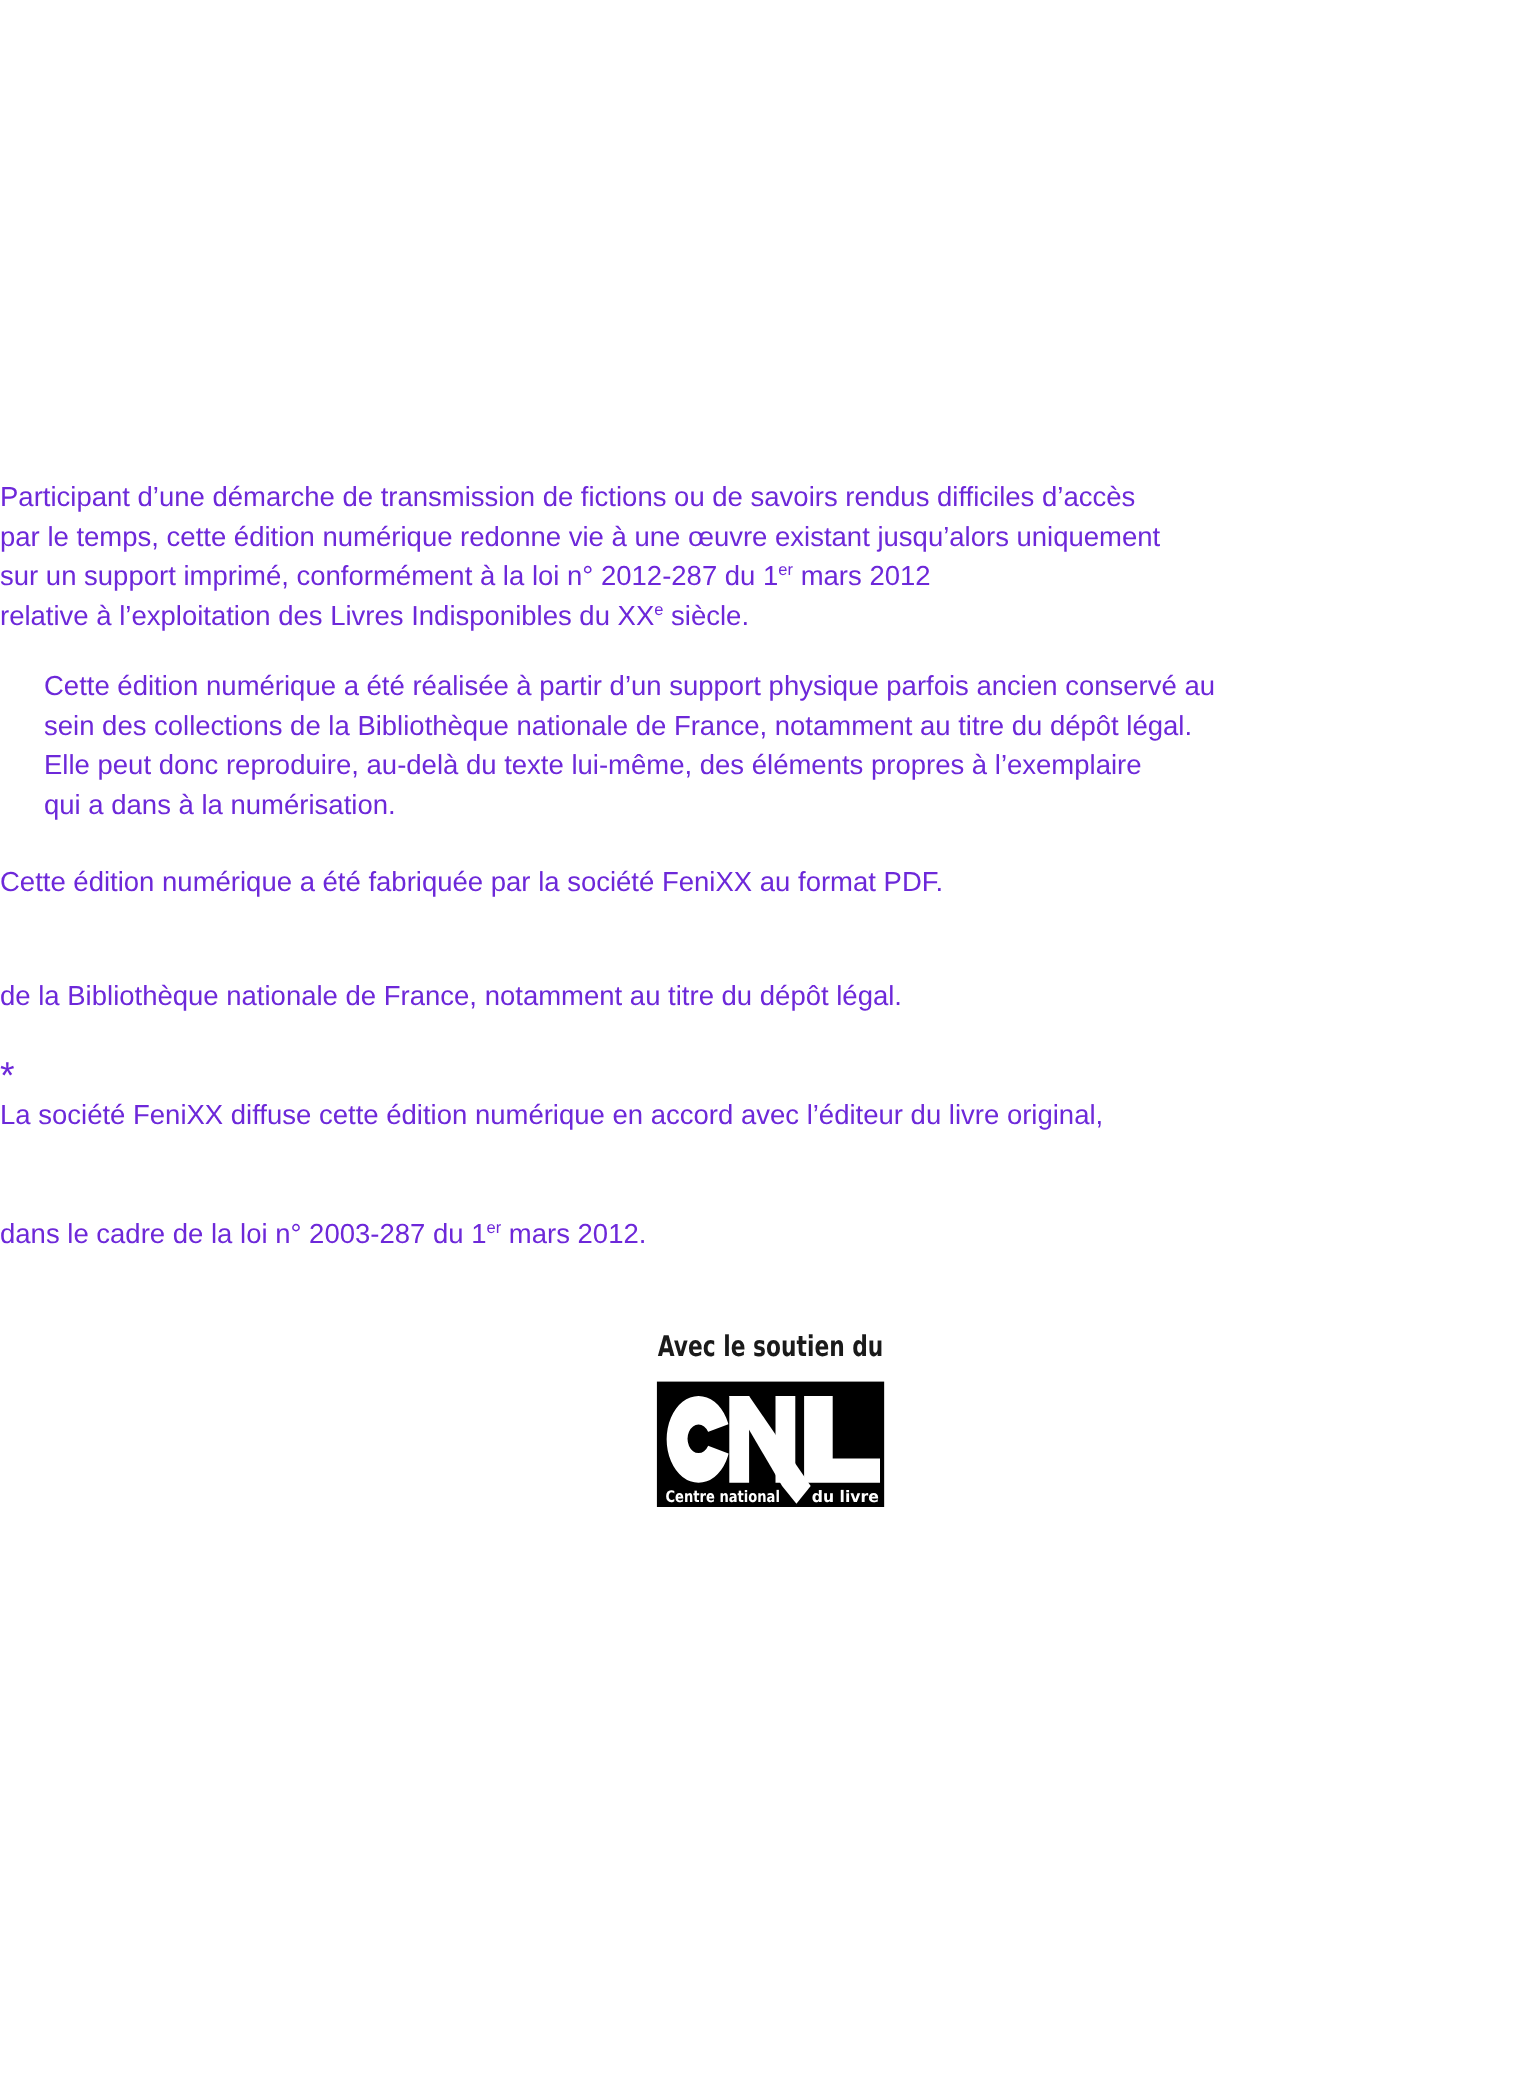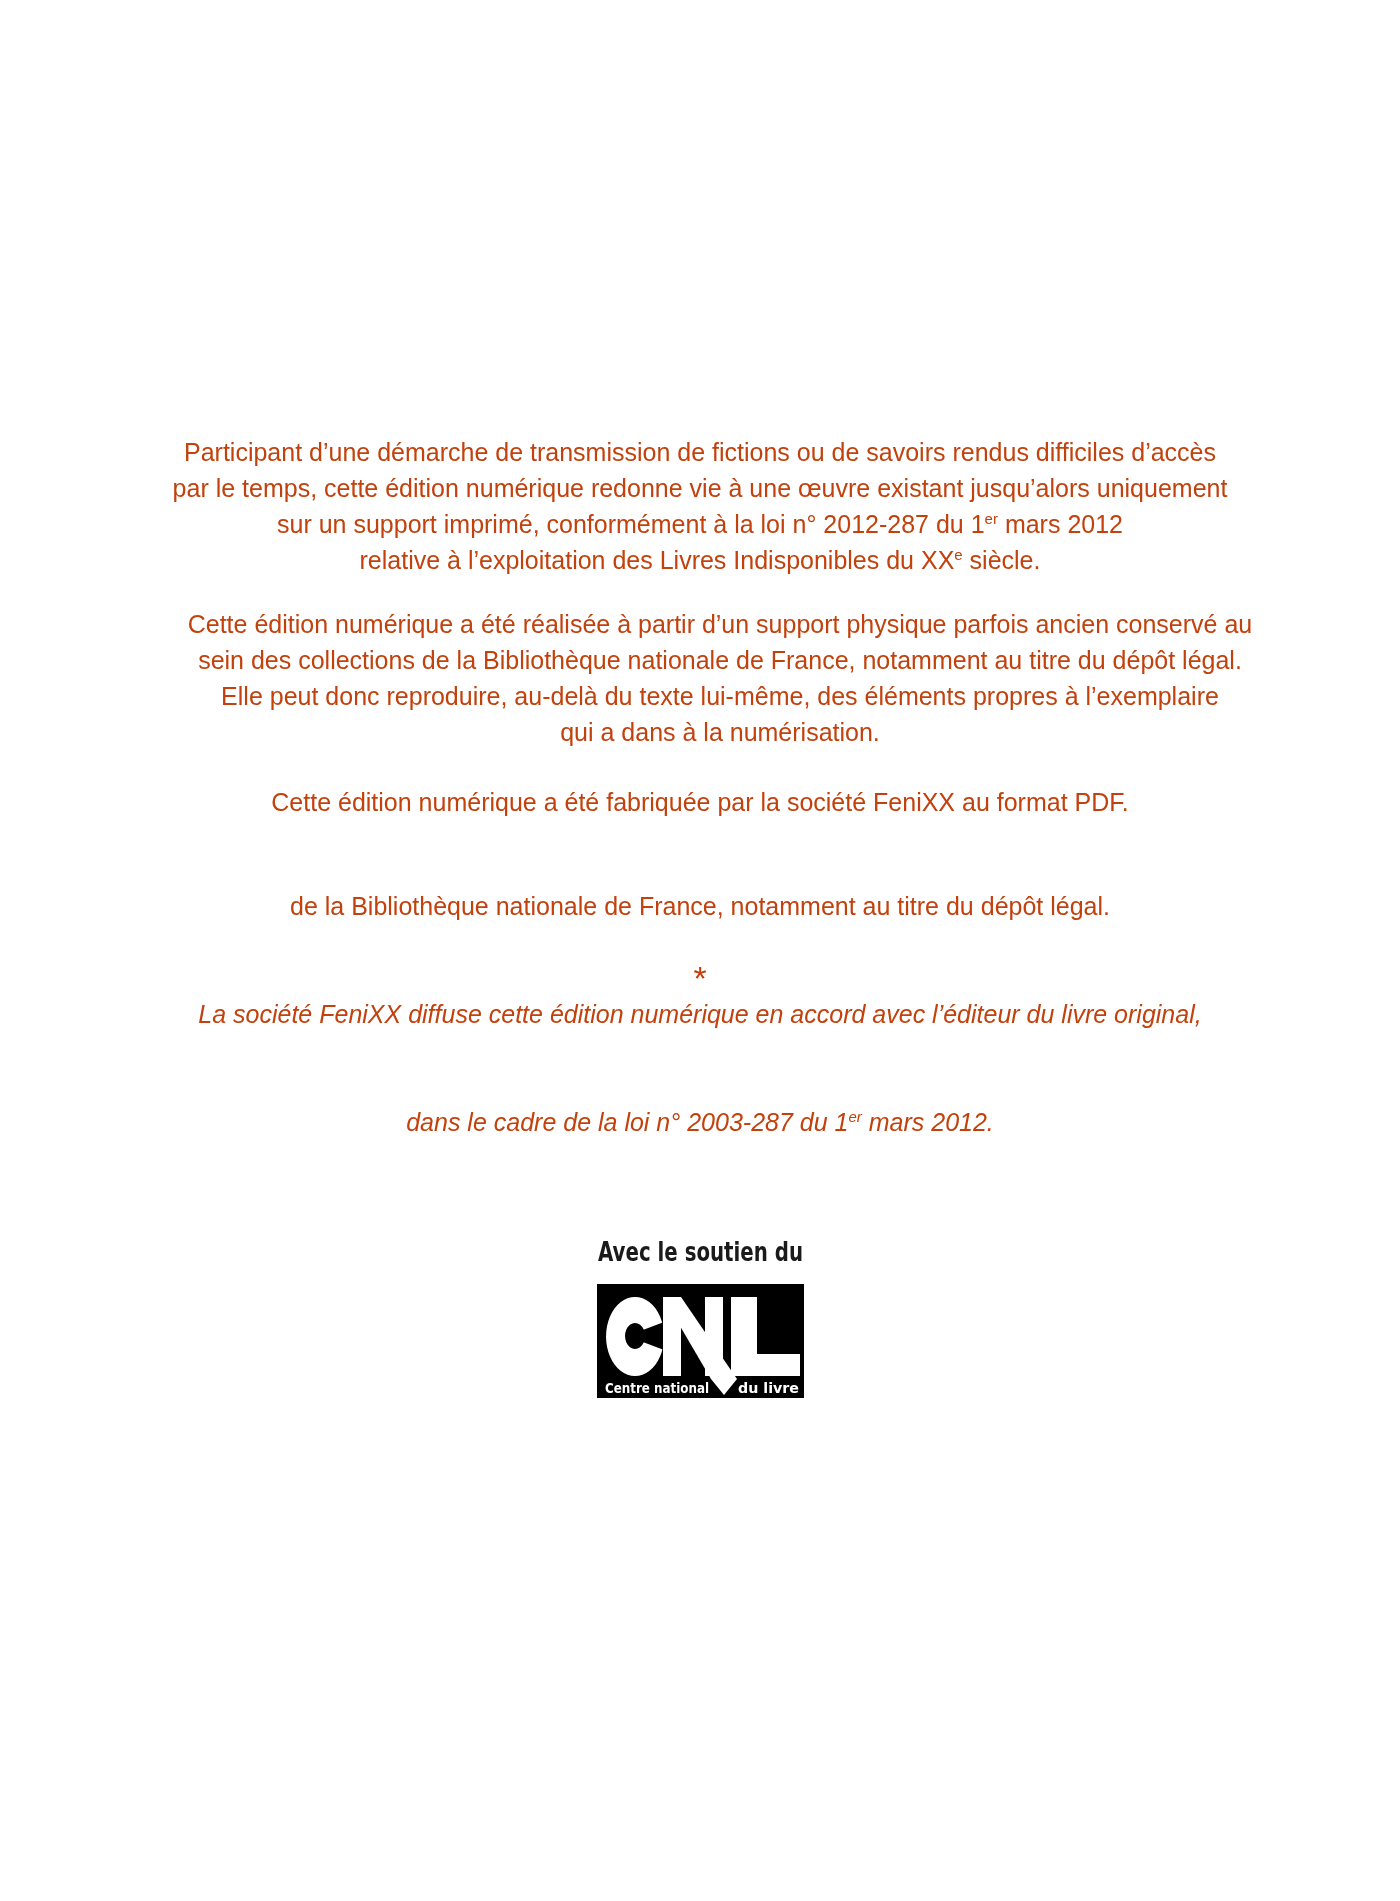--- a/index.html
+++ b/index.html
@@ -10,36 +10,35 @@
     width: 1400px;
     height: 1901px;
     background: #ffffff;
     overflow: hidden;
   }
   .page {
     width: 1400px;
     height: 1901px;
     box-sizing: border-box;
     padding-top: 434px;
-    text-align: center;
     font-family: "Liberation Sans", sans-serif;
     font-size: 25px;
     line-height: 36px;
-    color: #c2410c;
+    color: #6d28d9;
   }
   .para {
     margin: 0;
   }
   .para .line {
     white-space: nowrap;
   }
   .mb28 { margin-bottom: 28px; }
   .mb32 { margin-bottom: 32px; margin-top: 19px; }
   .mb34 { margin-bottom: 34px; padding-left: 40px; }
-  .mb70 { margin-bottom: 98px; font-style: italic; }
+  .mb70 { margin-bottom: 70px; }
   sup {
     font-size: 0.6em;
     line-height: 0;
     vertical-align: super;
   }
   .separator {
     font-size: 34px;
     line-height: 36px;
     padding-top: 4px;
     margin: 0;

